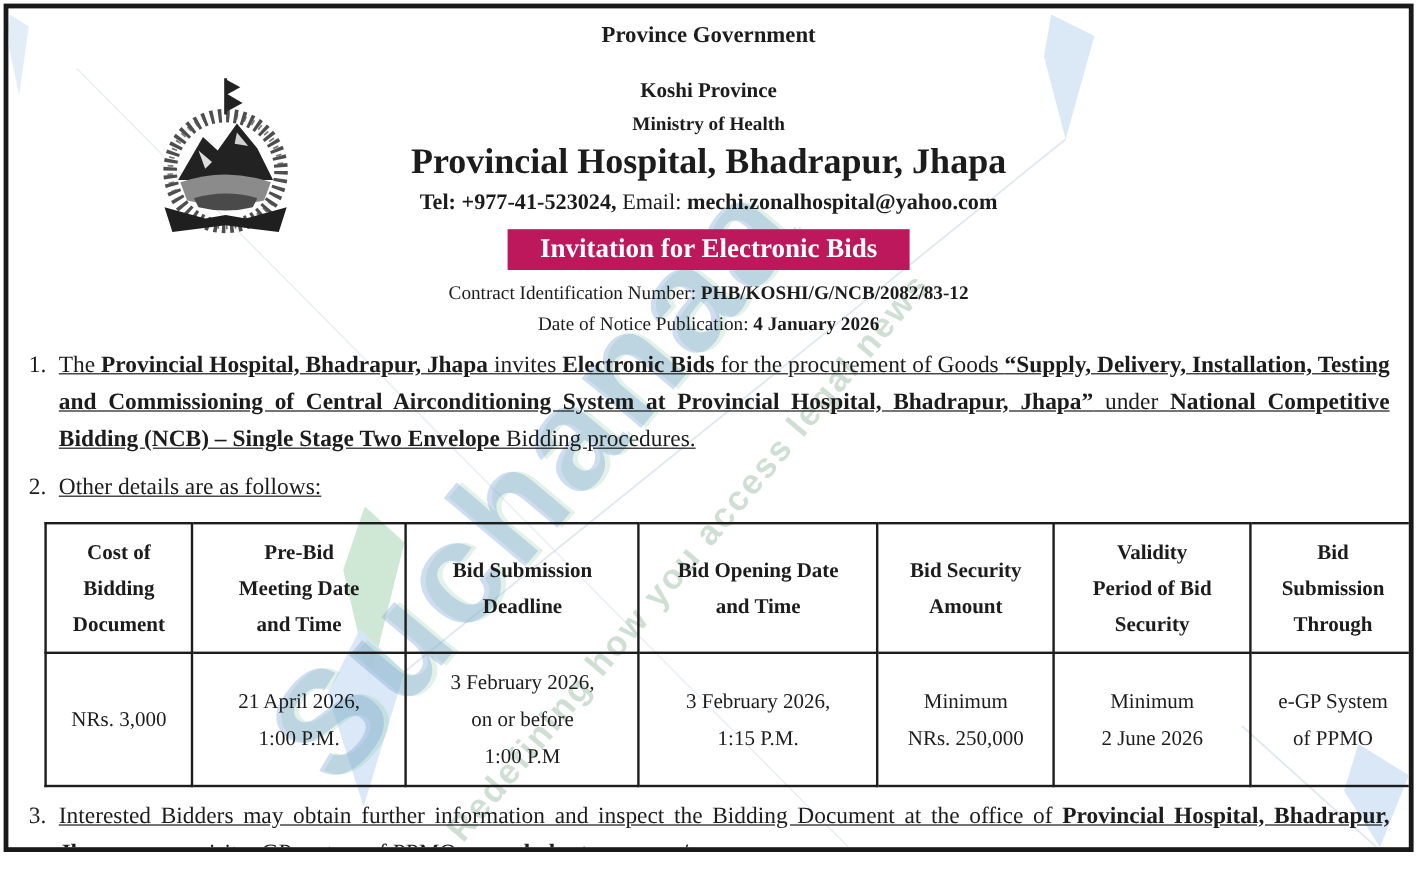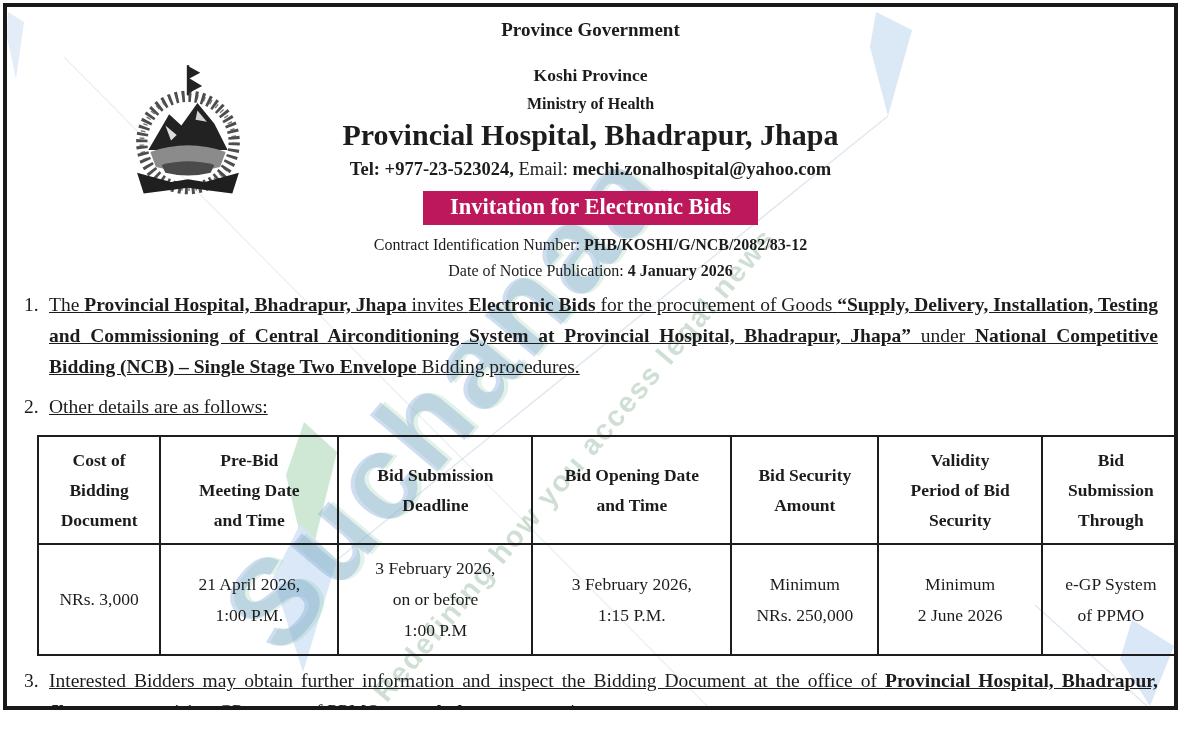--- a/index.html
+++ b/index.html
@@ -101,21 +101,21 @@
 
           <path d="M16,120 L52,130 L70,127 L88,130 L124,120 L117,142 L70,136 L23,142 Z" fill="#1f1f1f"></path>
         </svg>
 
         <div class="hdr">
           <div class="hdr-line1">Province Government</div>
           <div class="hdr-line2">Koshi Province</div>
           <div class="hdr-line3">Ministry of Health</div>
           <div class="hdr-hospital">Provincial Hospital, Bhadrapur, Jhapa</div>
           <div class="hdr-contact">
-            <span class="b">Tel: +977-23-523024,</span>
+            <span class="b">Tel: +977-41-523024,</span>
             <span class="r"> Email: </span>
             <span class="b">mechi.zonalhospital@yahoo.com</span>
           </div>
         </div>
 
         <div class="banner-wrap">
           <div class="banner">Invitation for Electronic Bids</div>
         </div>
 
         <div class="meta-line">

